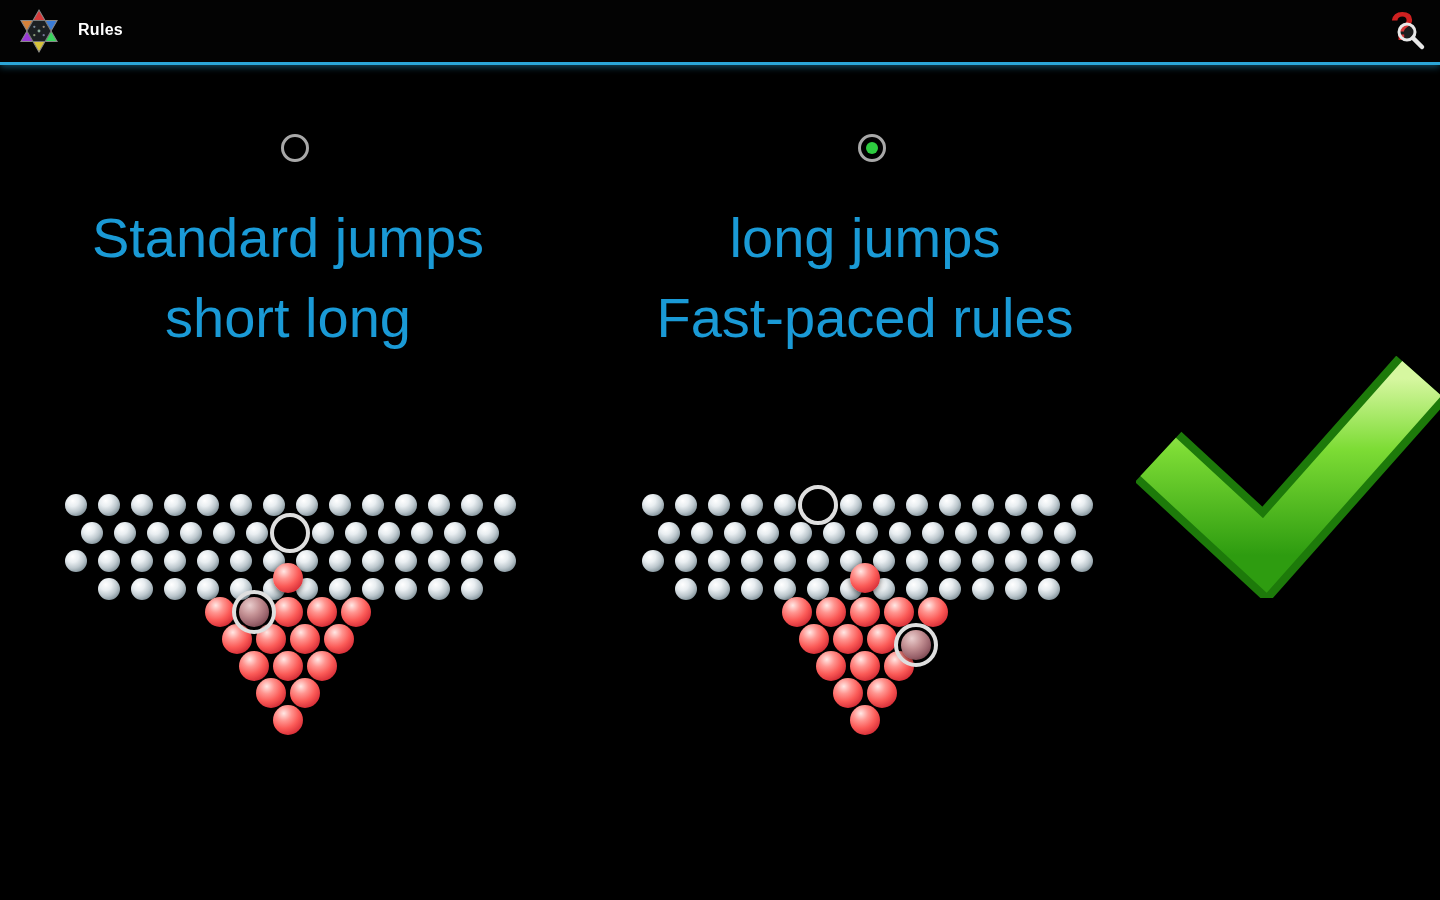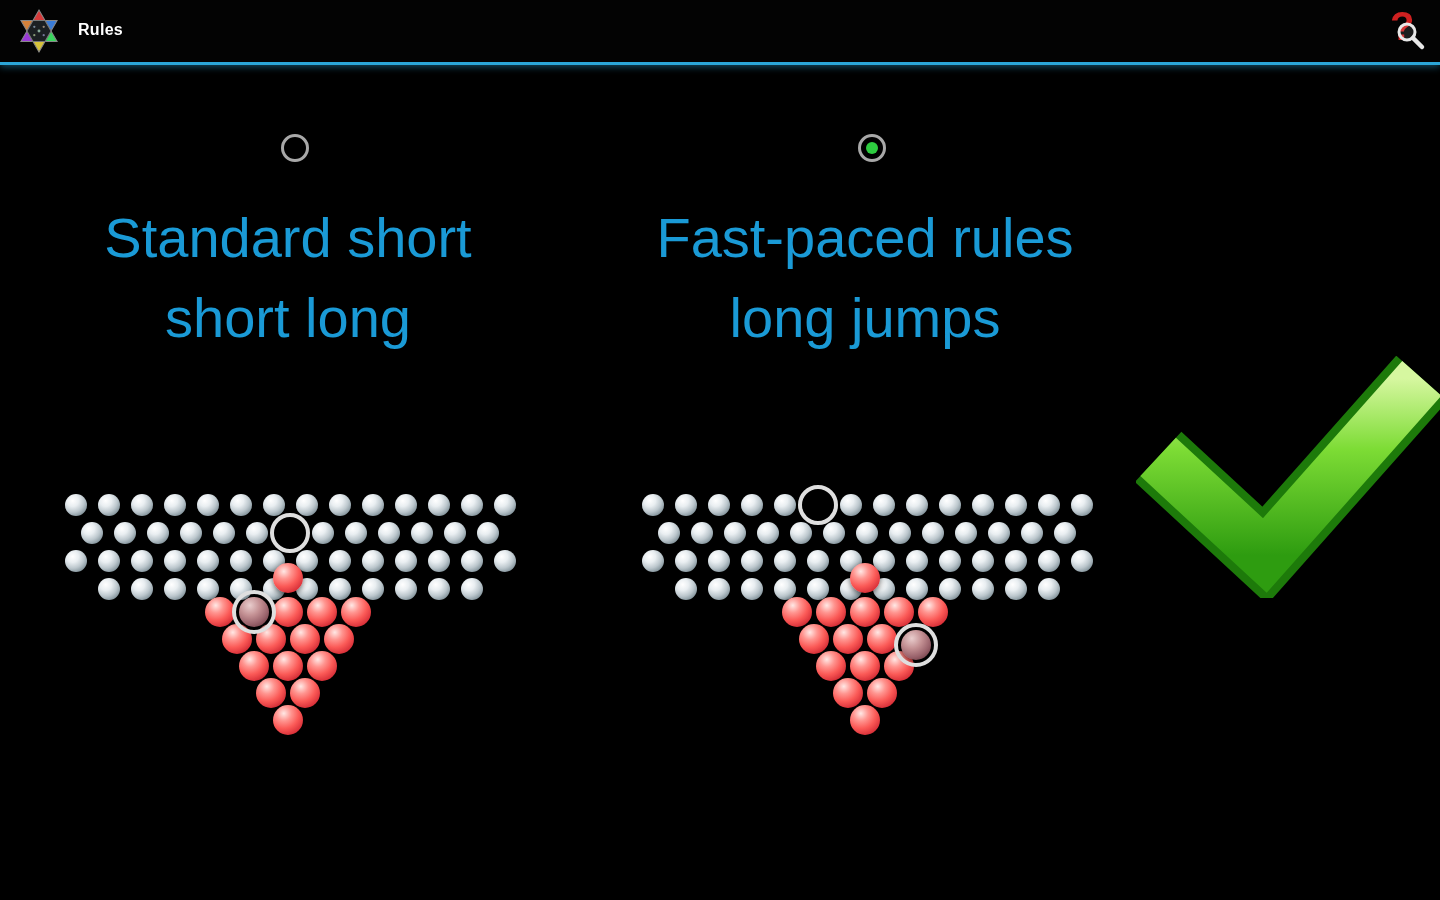--- a/index.html
+++ b/index.html
@@ -72,27 +72,27 @@
       </svg>
     </div>
   </header>
 
   <main>
 
     <div class="radio" style="left:281px;top:134px;"></div>
     <div class="radio selected" style="left:858px;top:134px;"></div>
 
     <div class="heading" style="left:8px;">
-      <div>Standard short</div>
+      <div>Standard jumps</div>
       <div>short long</div>
     </div>
 
     <div class="heading" style="left:585px;">
+      <div>long jumps</div>
       <div>Fast-paced rules</div>
-      <div>long jumps</div>
     </div>
 
     <div class="boards">
         <div class="gball" style="left: 65px; top: 494px;"></div>
         <div class="gball" style="left: 98px; top: 494px;"></div>
         <div class="gball" style="left: 131px; top: 494px;"></div>
         <div class="gball" style="left: 164px; top: 494px;"></div>
         <div class="gball" style="left: 197px; top: 494px;"></div>
         <div class="gball" style="left: 230px; top: 494px;"></div>
         <div class="gball" style="left: 263px; top: 494px;"></div>

